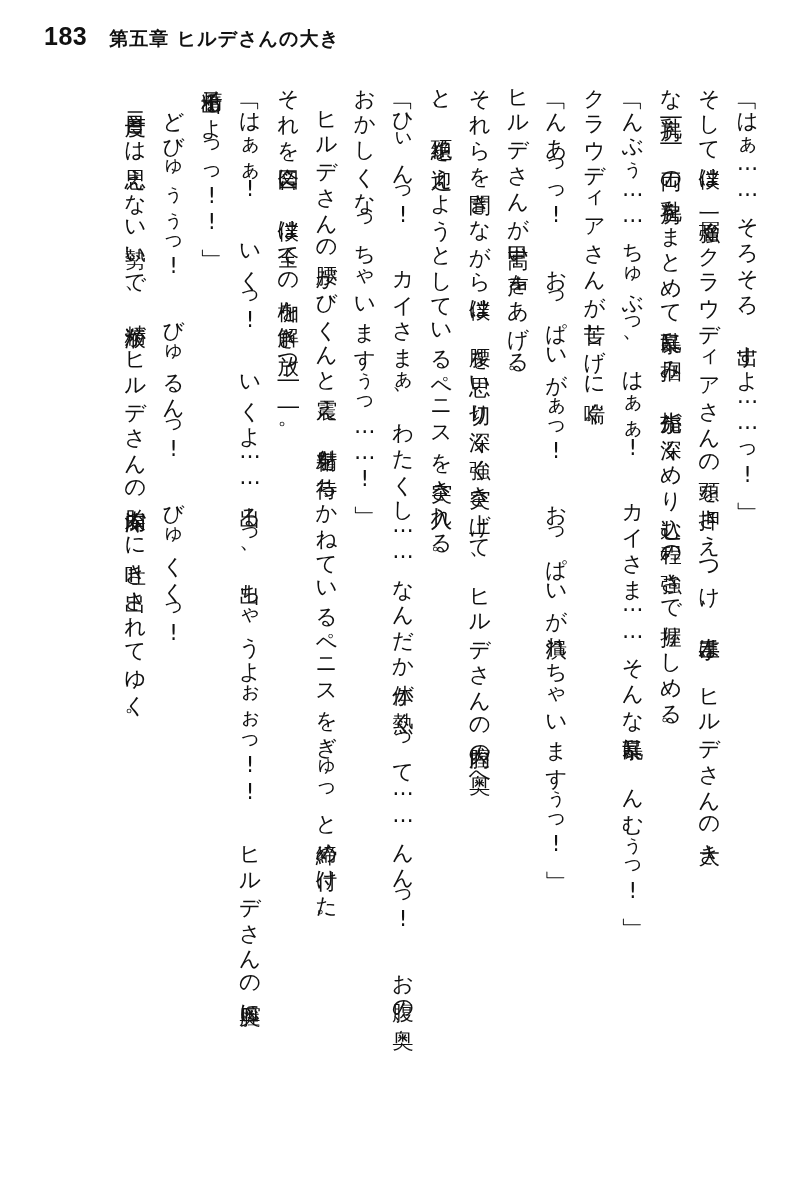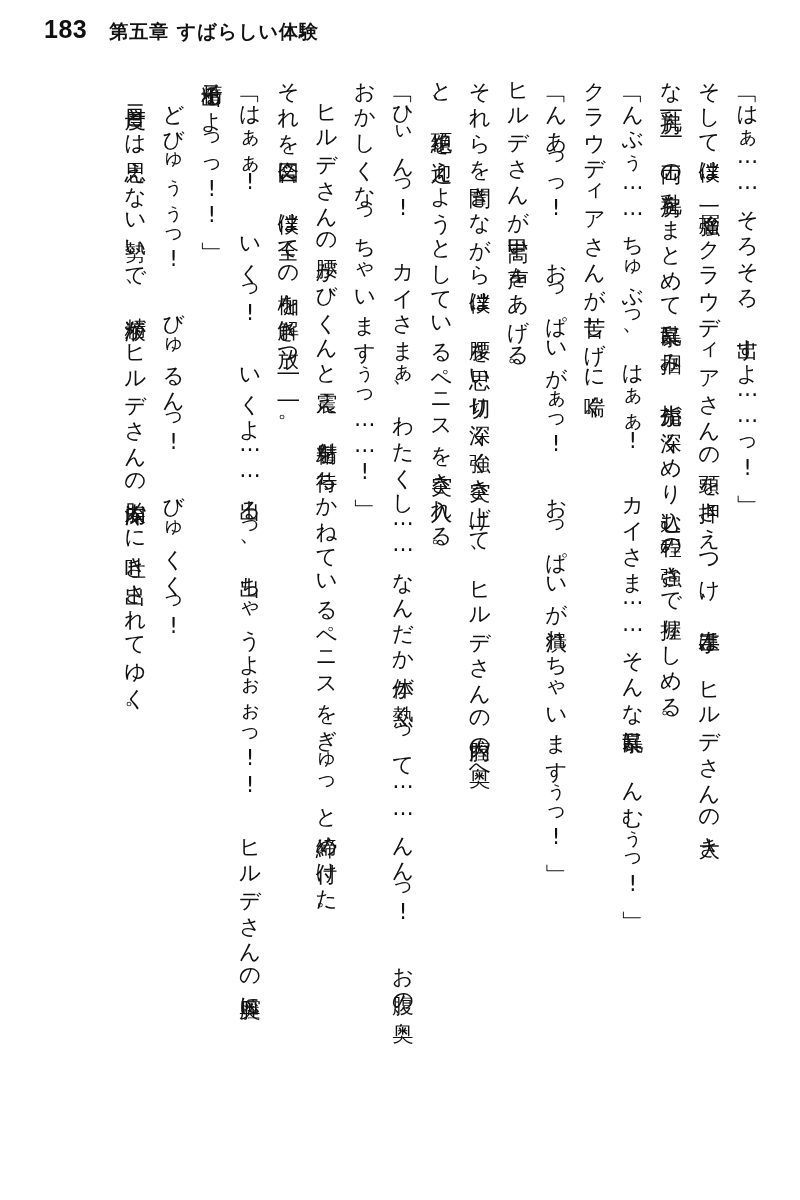--- a/index.html
+++ b/index.html
@@ -13,21 +13,21 @@
     font-family: "Liberation Serif", "DejaVu Serif", serif;
     color: #111111;
     overflow: hidden;
     position: relative;
   }
 
   .page {
     width: 800px;
     height: 1200px;
     box-sizing: border-box;
-    padding: 15px 34px 26px 34px;
+    padding: 22px 34px 26px 34px;
     display: flex;
     flex-direction: column;
     position: relative;
   }
 
   
   .page-header {
     display: flex;
     align-items: baseline;
     gap: 22px;
@@ -80,21 +80,21 @@
     padding-top: 22px; 
   }
 </style>
 </head>
 <body>
 
 <div class="page">
 
   <div class="page-header">
     <span class="page-number">183</span>
-    <span class="chapter-title">第五章 すばらしい体験</span>
+    <span class="chapter-title">第五章 ヒルデさんの大き</span>
   </div>
 
   <div class="body-area">
     <div class="vtext" id="vtext">
         <span class="vline indent">「はぁ……そろそろ、出すよ……っ!」</span>
         <span class="vline">そして僕は、一層強くクラウディアさんの頭を押さえつけ、左手は、ヒルデさんの大き</span>
         <span class="vline">な乳房――両の乳房をまとめて乱暴に掴み、指先が深くめり込む程の強さで握りしめる。</span>
         <span class="vline indent">「んぶぅ……ちゅぶっ、はぁぁ! カイさま……そんな乱暴に、んむぅっ!」</span>
         <span class="vline">クラウディアさんが苦しげに喘ぐ。</span>
         <span class="vline indent">「んあっっ! おっぱいがぁっ! おっぱいが潰れちゃいますぅっ!」</span>

